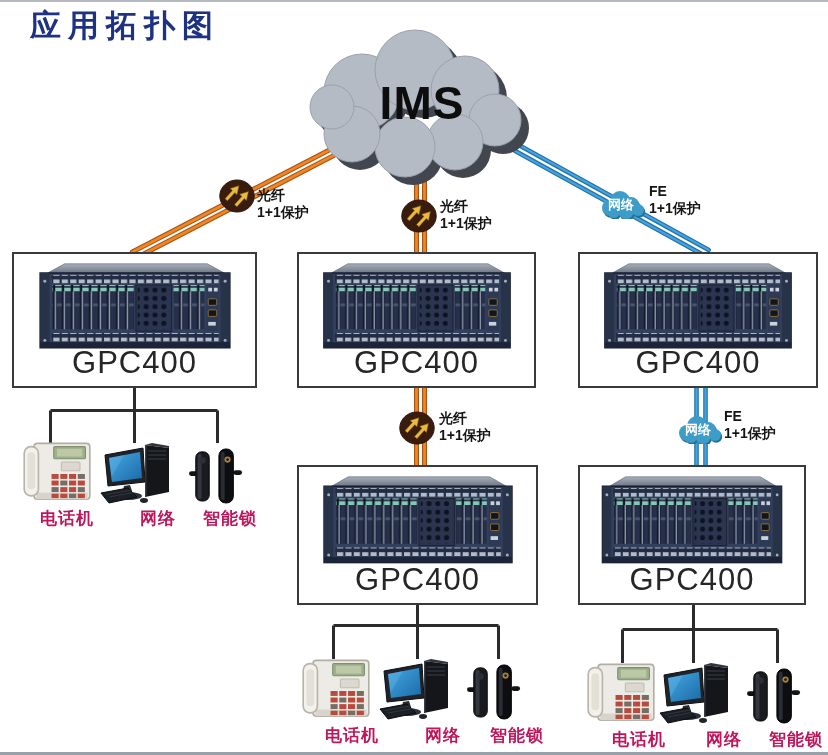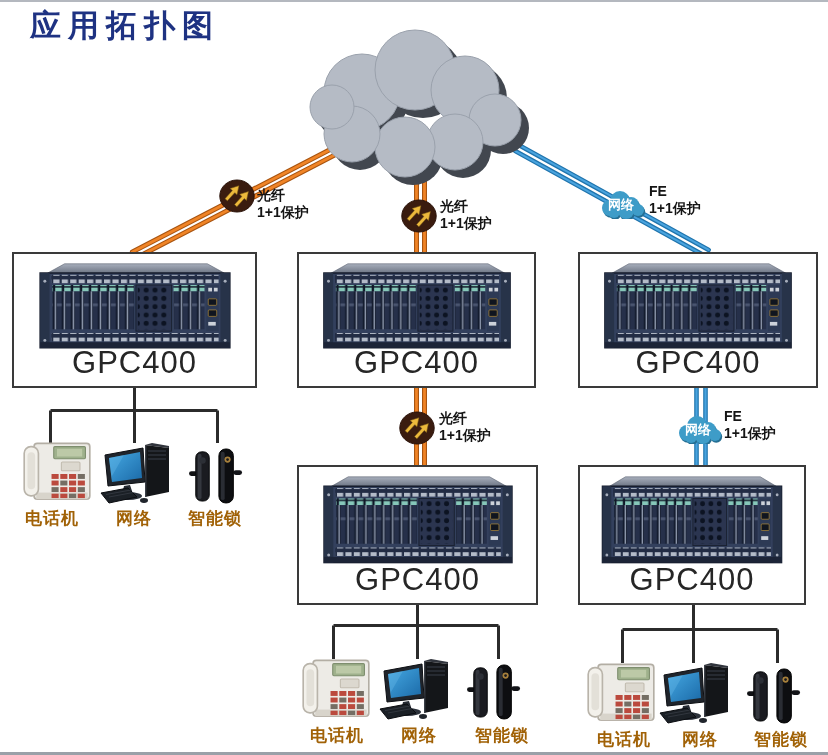--- a/index.html
+++ b/index.html
@@ -14,22 +14,22 @@
   .node{position:absolute;background:#fff;border:2px solid #3a3a3a;z-index:2;box-sizing:border-box;}
   .gpc-device{position:absolute;left:50%;top:7px;transform:translateX(-50%);}
   .gpc-label{position:absolute;left:0;right:0;bottom:5px;text-align:center;
              font-size:31px;color:#262626;letter-spacing:1px;}
   .link-icon{position:absolute;z-index:3;}
   .link-label{position:absolute;z-index:3;font-size:14px;font-weight:bold;color:#151515;
               line-height:17px;white-space:nowrap;}
   .netcloud-text{position:absolute;z-index:4;font-size:13px;font-weight:bold;color:#fff;
                  text-align:center;width:48px;}
   .ep{position:absolute;z-index:2;}
-  .ep-label{position:absolute;z-index:2;width:84px;text-align:center;font-size:17px;
-            font-weight:bold;color:#a16207;letter-spacing:1px;}
+  .ep-label{position:absolute;z-index:2;width:84px;text-align:right;font-size:17px;
+            font-weight:bold;color:#be185d;letter-spacing:1px;}
   
   .fib-case{stroke:#a85410;stroke-width:5;}
   .fib-core{stroke:#f08426;stroke-width:2.8;}
   .fe-case{stroke:#1f74ad;stroke-width:4.6;}
   .fe-core{stroke:#49a3de;stroke-width:2.2;}
   .tree{stroke:#2b2b2b;stroke-width:3;fill:none;}
 </style>
 </head>
 <body>
 
@@ -236,20 +236,21 @@
         <circle cx="465" cy="88" r="34"></circle>
       <circle cx="495" cy="118" r="26"></circle>
         <circle cx="455" cy="140" r="28"></circle>
         <circle cx="405" cy="145" r="30"></circle>
       <circle cx="352" cy="132" r="28"></circle>
         <circle cx="332" cy="105" r="22"></circle>
     </g>
   </svg>
 
   <div class="page-title">应用拓扑图</div>
+  <div class="ims-label">IMS</div>
 
   <div class="node" style="left:12px;top:250px;width:245px;height:136px">
     <svg class="gpc-device" width="216" height="96" viewBox="0 0 230 104" preserveAspectRatio="none">
         <use href="#gpc"></use>
       </svg>
     <div class="gpc-label">GPC400</div>
   </div>
   <div class="node" style="left:297px;top:250px;width:239px;height:136px">
     <svg class="gpc-device" width="212" height="96" viewBox="0 0 230 104" preserveAspectRatio="none">
         <use href="#gpc"></use>

